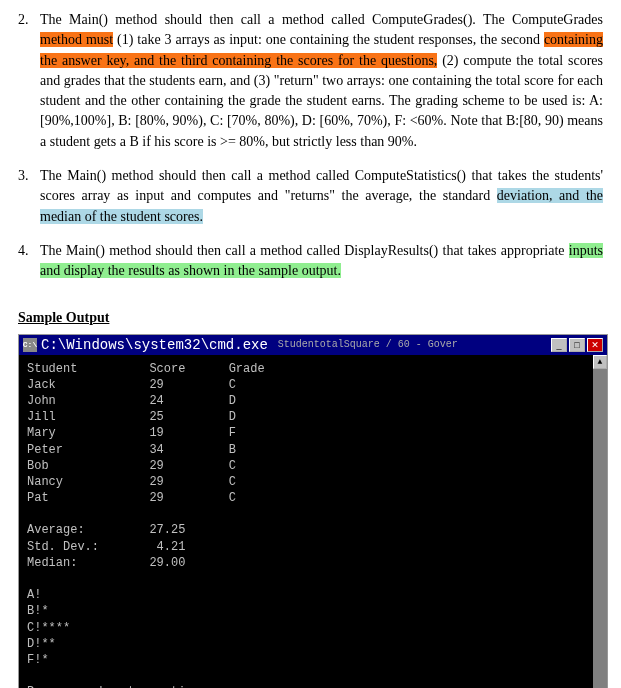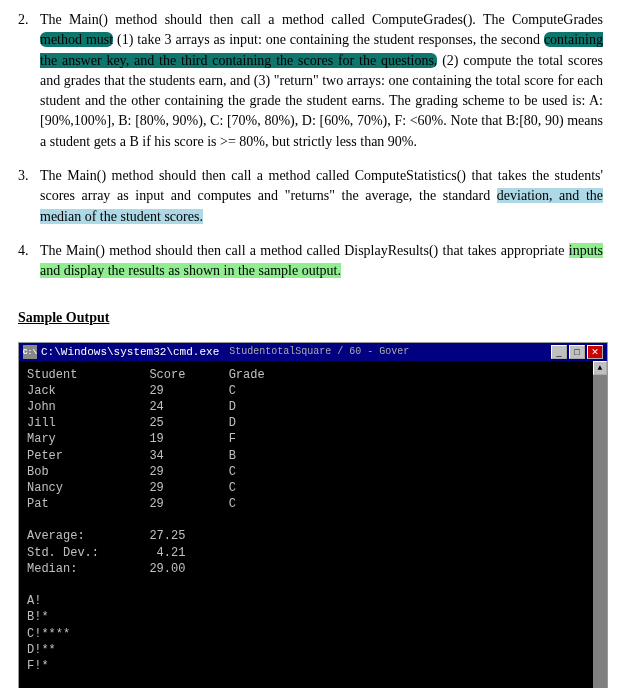--- a/index.html
+++ b/index.html
@@ -21,32 +21,32 @@
       line-height: 1.45;
     }
     .numbered-item .num {
       min-width: 22px;
       font-weight: normal;
     }
     .numbered-item .text {
       flex: 1;
       text-align: justify;
     }
-    .highlight-yellow { background-color: #0f766e; border-radius: 6px; }
+    .highlight-yellow { background-color: #f97316; }
     .highlight-green { background-color: #90ee90; }
     .highlight-blue { background-color: #add8e6; }
 
     .sample-output-section {
       margin-top: 18px;
     }
     .sample-output-label {
       font-weight: bold;
       text-decoration: underline;
       font-size: 14px;
-      margin-bottom: 16px;
+      margin-bottom: 8px;
     }
 
     
     .cmd-window {
       border: 1px solid #999;
       width: 590px;
       font-family: 'Courier New', Courier, monospace;
       font-size: 12px;
       background: #000080;
     }
@@ -69,21 +69,21 @@
       width: 14px;
       height: 14px;
       background: #888;
       display: inline-flex;
       align-items: center;
       justify-content: center;
       font-size: 9px;
       color: #fff;
     }
     .cmd-title-text {
-      font-size: 11px;
+      font-size: 14px;
     }
     .cmd-controls {
       display: flex;
       gap: 2px;
     }
     .cmd-btn {
       width: 16px;
       height: 14px;
       background: #c0c0c0;
       border: 1px outset #fff;

